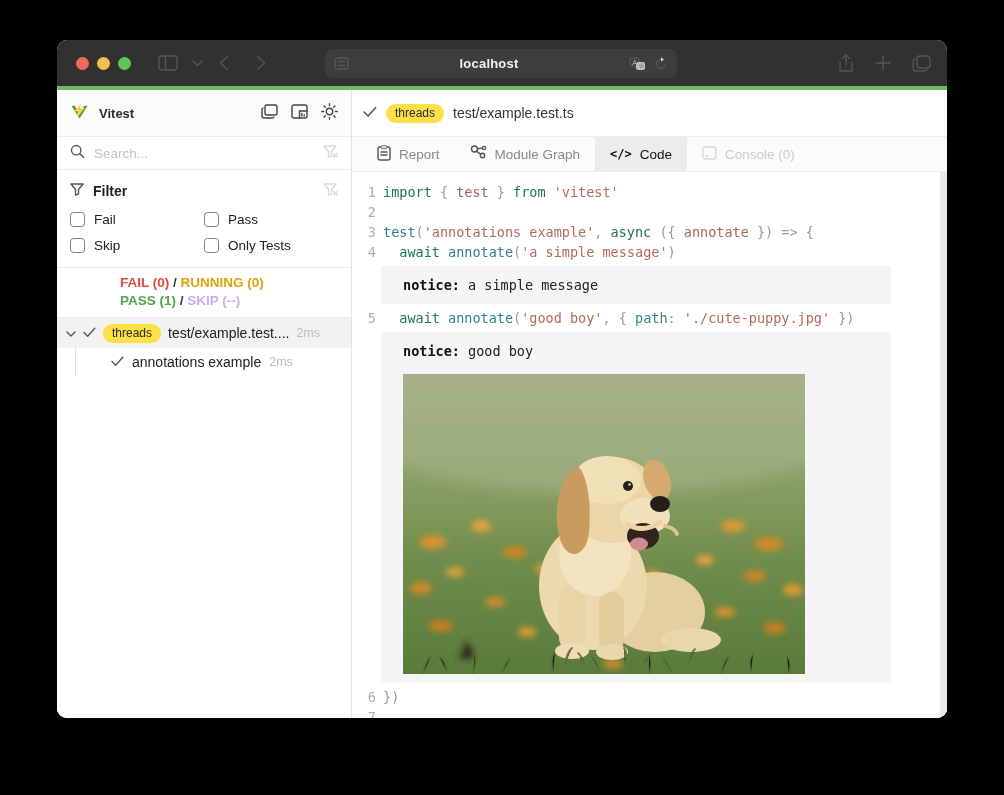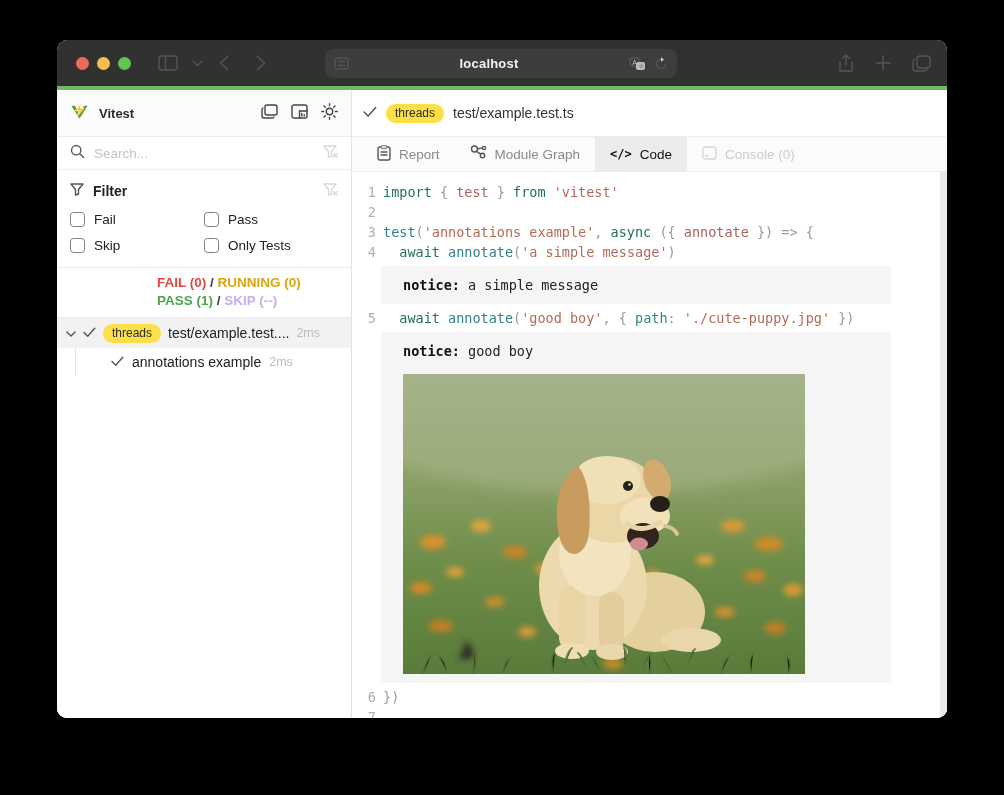--- a/index.html
+++ b/index.html
@@ -33,21 +33,21 @@
   .sb-icons { display:flex; align-items:center; gap:13px; }
   .sb-search { height:33px; display:flex; align-items:center; gap:9px; padding:0 13px;
                border-bottom:1px solid #ececec; }
   .sb-search .ph { flex:1; color:#c3c3c3; font-size:13.5px; }
   .sb-filter { padding:13px 13px 14px; border-bottom:1px solid #ececec; }
   .flt-title { display:flex; align-items:center; gap:9px; font-size:14px; font-weight:bold; color:#222; }
   .flt-title .sp { flex:1; }
   .flt-grid { display:grid; grid-template-columns:1fr 1fr; gap:11px 0; margin-top:13px; }
   .cb { display:flex; align-items:center; gap:9px; font-size:13.5px; color:#222; }
   .cb .box { width:15px; height:15px; border:1.5px solid #7d7d7d; border-radius:3.5px; background:#fff; }
-  .sb-stats { padding:6px 0 7px 100px; border-bottom:1px solid #ececec;
+  .sb-stats { padding:6px 0 7px 63px; border-bottom:1px solid #ececec;
               font-size:13.5px; font-weight:bold; line-height:18px; }
   .st-fail{color:#dd4a42}.st-run{color:#d9a40e}.st-pass{color:#4da54d}.st-skip{color:#c3aef0}.st-sep{color:#3c3c3c}
   .tree-row1 { height:30px; background:#f2f2f2; display:flex; align-items:center; gap:7px; padding:0 8px 0 9px; }
   .tree-row2 { height:28px; display:flex; align-items:center; gap:8px; padding-left:54px; position:relative; }
   .tree-row2::before { content:""; position:absolute; left:18px; top:0; bottom:0; width:1px; background:#e2e2e2; }
   .pill { background:#fde047; color:#2b2b2b; border-radius:999px; padding:2px 9px 3px; font-size:12px; white-space:nowrap; }
   .tname { font-size:14px; color:#222; white-space:nowrap; overflow:hidden; }
   .ttime { font-size:12.5px; color:#bcbcbc; white-space:nowrap; }
 
   

